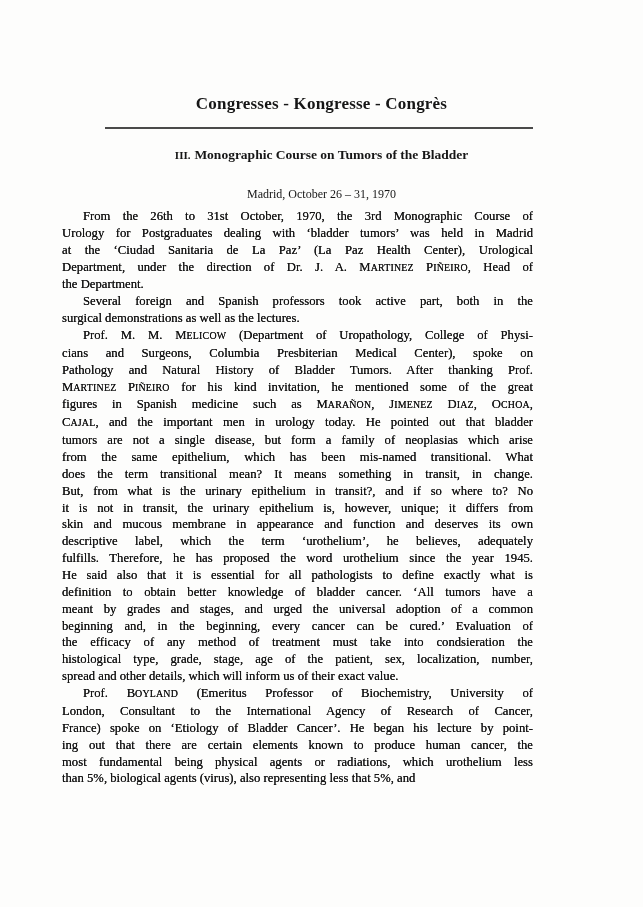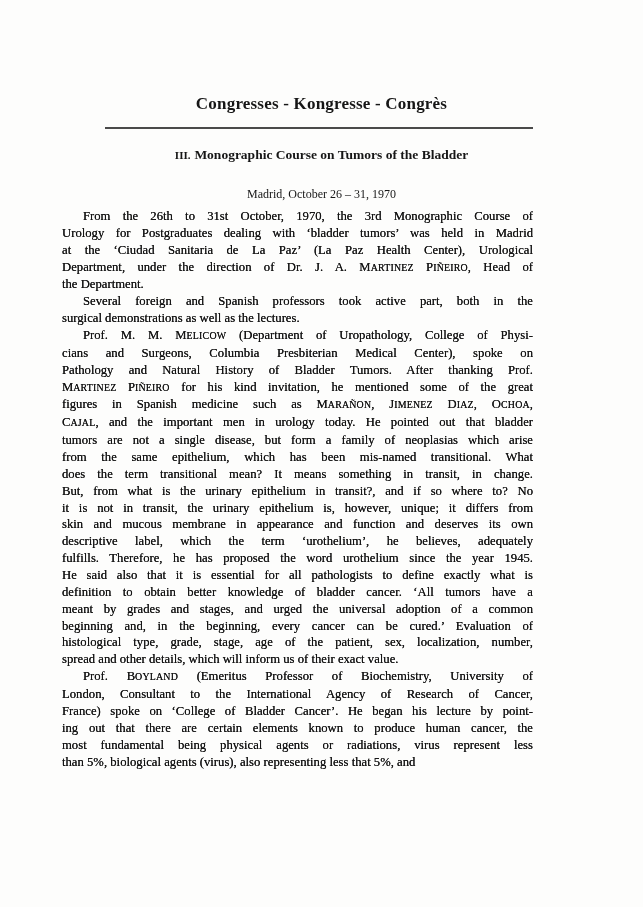--- a/index.html
+++ b/index.html
@@ -107,25 +107,26 @@
         <div class="line">does the term transitional mean? It means something in transit, in change.</div>
         <div class="line">But, from what is the urinary epithelium in transit?, and if so where to? No</div>
         <div class="line">it is not in transit, the urinary epithelium is, however, unique; it differs from</div>
         <div class="line">skin and mucous membrane in appearance and function and deserves its own</div>
         <div class="line">descriptive label, which the term ‘urothelium’, he believes, adequately</div>
         <div class="line">fulfills. Therefore, he has proposed the word urothelium since the year 1945.</div>
         <div class="line">He said also that it is essential for all pathologists to define exactly what is</div>
         <div class="line">definition to obtain better knowledge of bladder cancer. ‘All tumors have a</div>
         <div class="line">meant by grades and stages, and urged the universal adoption of a common</div>
         <div class="line">beginning and, in the beginning, every cancer can be cured.’ Evaluation of</div>
+        <div class="line">the efficacy of any method of treatment must take into condsieration the</div>
         <div class="line">histological type, grade, stage, age of the patient, sex, localization, number,</div>
         <div class="line last">spread and other details, which will inform us of their exact value.</div>
       </div>
       <div class="para">
         <div class="line first">Prof. <span>B<span class="sc-rest">OYLAND</span></span> (Emeritus Professor of Biochemistry, University of</div>
         <div class="line">London, Consultant to the International Agency of Research of Cancer,</div>
-        <div class="line">France) spoke on ‘College of Bladder Cancer’. He began his lecture by point-</div>
+        <div class="line">France) spoke on ‘Etiology of Bladder Cancer’. He began his lecture by point-</div>
         <div class="line">ing out that there are certain elements known to produce human cancer, the</div>
-        <div class="line">most fundamental being physical agents or radiations, virus represent less</div>
+        <div class="line">most fundamental being physical agents or radiations, which urothelium less</div>
         <div class="line last">than 5%, biological agents (virus), also representing less that 5%, and</div>
       </div>
     </div>
 </div>
 
 </body></html>

